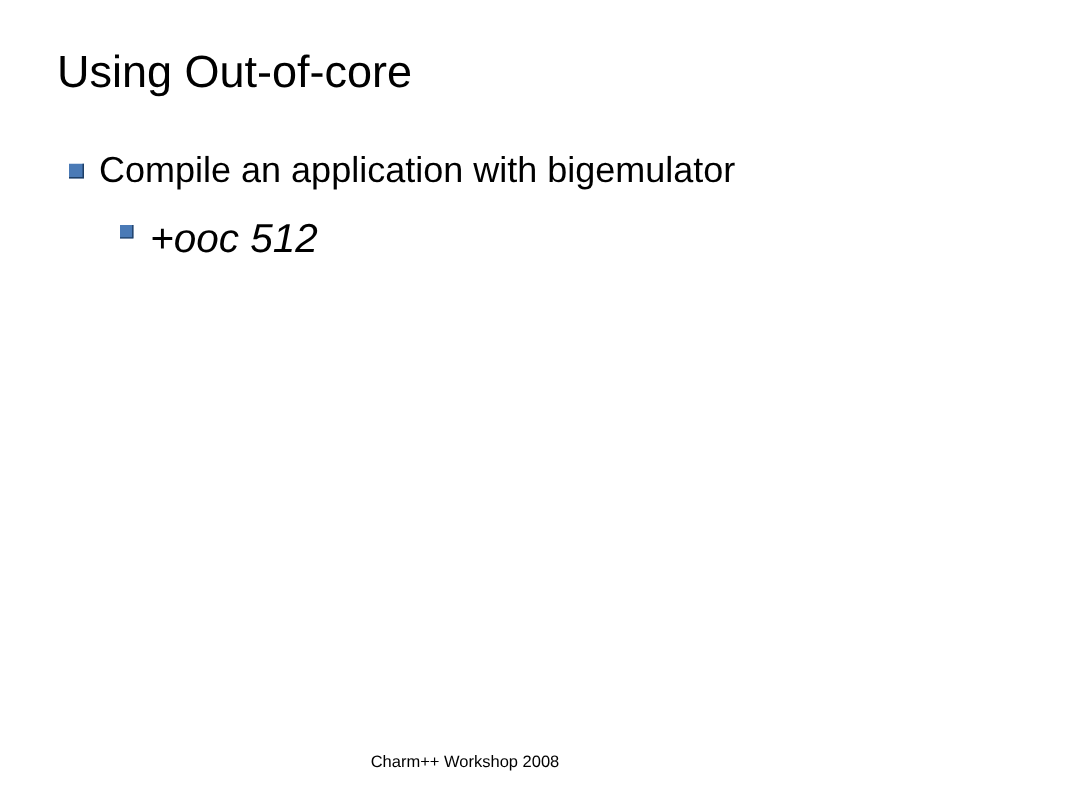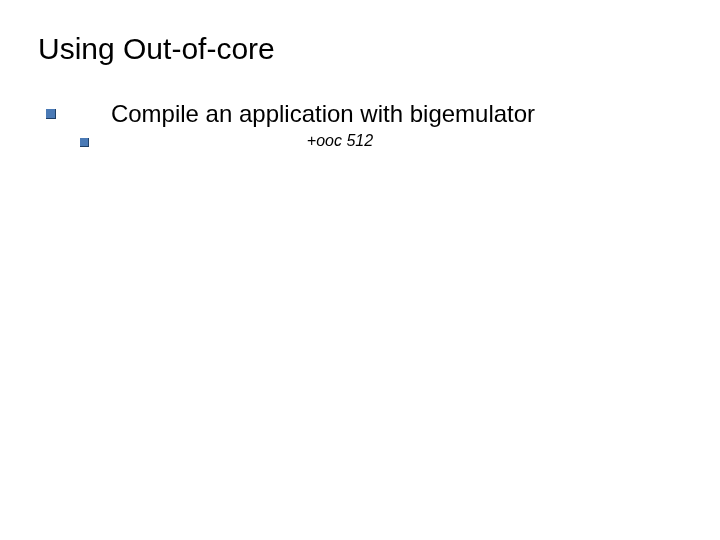--- a/index.html
+++ b/index.html
@@ -27,44 +27,43 @@
     color: #000;
   }
   .body-area {
     position: absolute;
     top: 100px;
     left: 46px;
     right: 40px;
     font-size: 24px;
     line-height: 1.2;
     color: #000;
-    text-align: center;
   }
   .lvl1 {
     position: relative;
     padding-left: 20px;
     margin-bottom: 2px;
   }
   .lvl1 .bullet {
     position: absolute;
     left: 0;
     top: 0;
   }
   .lvl1 .bullet svg {
     width: 10px;
     height: 10px;
     margin-top: 9px;
     display: block;
   }
   .lvl2 {
     position: relative;
     padding-left: 20px;
-    margin-top: 2px;
+    margin-top: 14px;
     margin-left: 34px;
-    font-size: 16px;
+    font-size: 27px;
     font-style: italic;
   }
   .lvl2 .bullet {
     position: absolute;
     left: 0;
     top: 0;
   }
   .lvl2 .bullet svg {
     width: 9px;
     height: 9px;
@@ -105,14 +104,15 @@
         <svg viewBox="0 0 10 10">
             <rect x="0" y="0" width="10" height="10" fill="#4a7ab6"></rect>
             <polyline points="0,10 10,10 10,0" fill="none" stroke="#1e3f66" stroke-width="2"></polyline>
           </svg>
       </span>
       <span>+ooc  512</span>
     </div>
 
   </div>
 
+  <div class="footer">Charm++ Workshop 2008</div>
 
 </div>
 
 </body></html>

